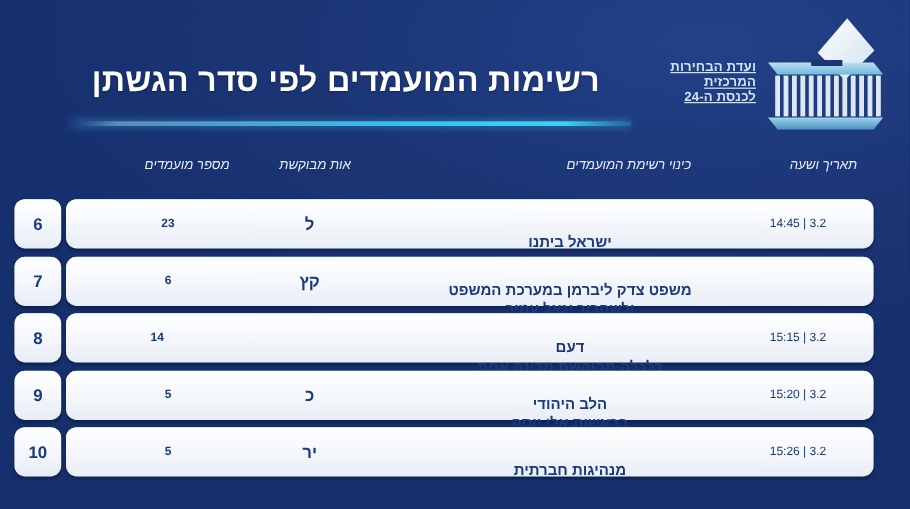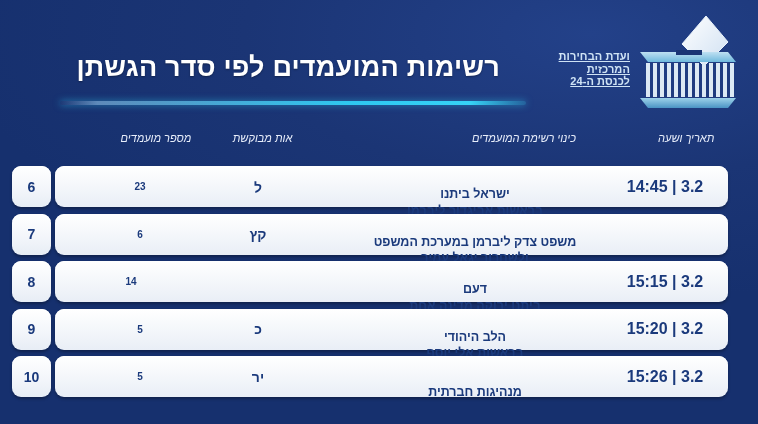--- a/index.html
+++ b/index.html
@@ -57,21 +57,21 @@
     box-shadow:0 2px 3px rgba(0,0,0,.30), inset 0 1px 0 rgba(255,255,255,.9);
     display:flex;align-items:center;justify-content:center;
     font-size:14px;font-weight:700;color:#1b3a7c;
   }
   .cell{position:absolute;top:0;height:41px;display:flex;flex-direction:column;
         align-items:center;justify-content:center;color:#1b3a7c;white-space:nowrap;}
   .c-count{font-size:10px;font-weight:700;}
   .c-letter{font-size:14px;font-weight:700;}
   .c-name{font-size:12.5px;font-weight:700;line-height:1.32;text-align:center;margin-top:16px;}
   .c-name .sub{font-weight:700;}
-  .c-date{font-size:16px;font-weight:700;direction:ltr;}
+  .c-date{font-size:10px;font-weight:400;direction:ltr;}
 </style>
 </head>
 <body>
 
 <div id="stage">
 
   <div id="logo">
     <div id="logo-text">
       <div>ועדת הבחירות</div>
       <div>המרכזית</div>
@@ -129,21 +129,20 @@
   </div>
 
   <div id="rows">
 
     <div class="row">
       <div class="card">
         <div class="cell c-count" style="left:55px;width:60px">23</div>
         <div class="cell c-letter" style="left:173px;width:60px">ל</div>
         <div class="cell c-name" style="left:280px;width:280px">
           <span>ישראל ביתנו</span>
-          <span class="sub">בראשות אביגדור ליברמן</span>
         </div>
         <div class="cell c-date" style="left:565px;width:90px">14:45 | 3.2</div>
       </div>
       <div class="badge">6</div>
     </div>
 
     <div class="row">
       <div class="card">
         <div class="cell c-count" style="left:55px;width:60px">6</div>
         <div class="cell c-letter" style="left:173px;width:60px">קץ</div>
@@ -153,21 +152,21 @@
         </div>
       </div>
       <div class="badge">7</div>
     </div>
 
     <div class="row">
       <div class="card">
         <div class="cell c-count" style="left:46px;width:60px">14</div>
         <div class="cell c-name" style="left:280px;width:280px">
           <span>דעם</span>
-          <span class="sub">ביתנו ירוקה מדינה אחת</span>
+          <span class="sub">כלכלה מבוקשת מדינה אחת</span>
         </div>
         <div class="cell c-date" style="left:565px;width:90px">15:15 | 3.2</div>
       </div>
       <div class="badge">8</div>
     </div>
 
     <div class="row">
       <div class="card">
         <div class="cell c-count" style="left:55px;width:60px">5</div>
         <div class="cell c-letter" style="left:173px;width:60px">כ</div>

